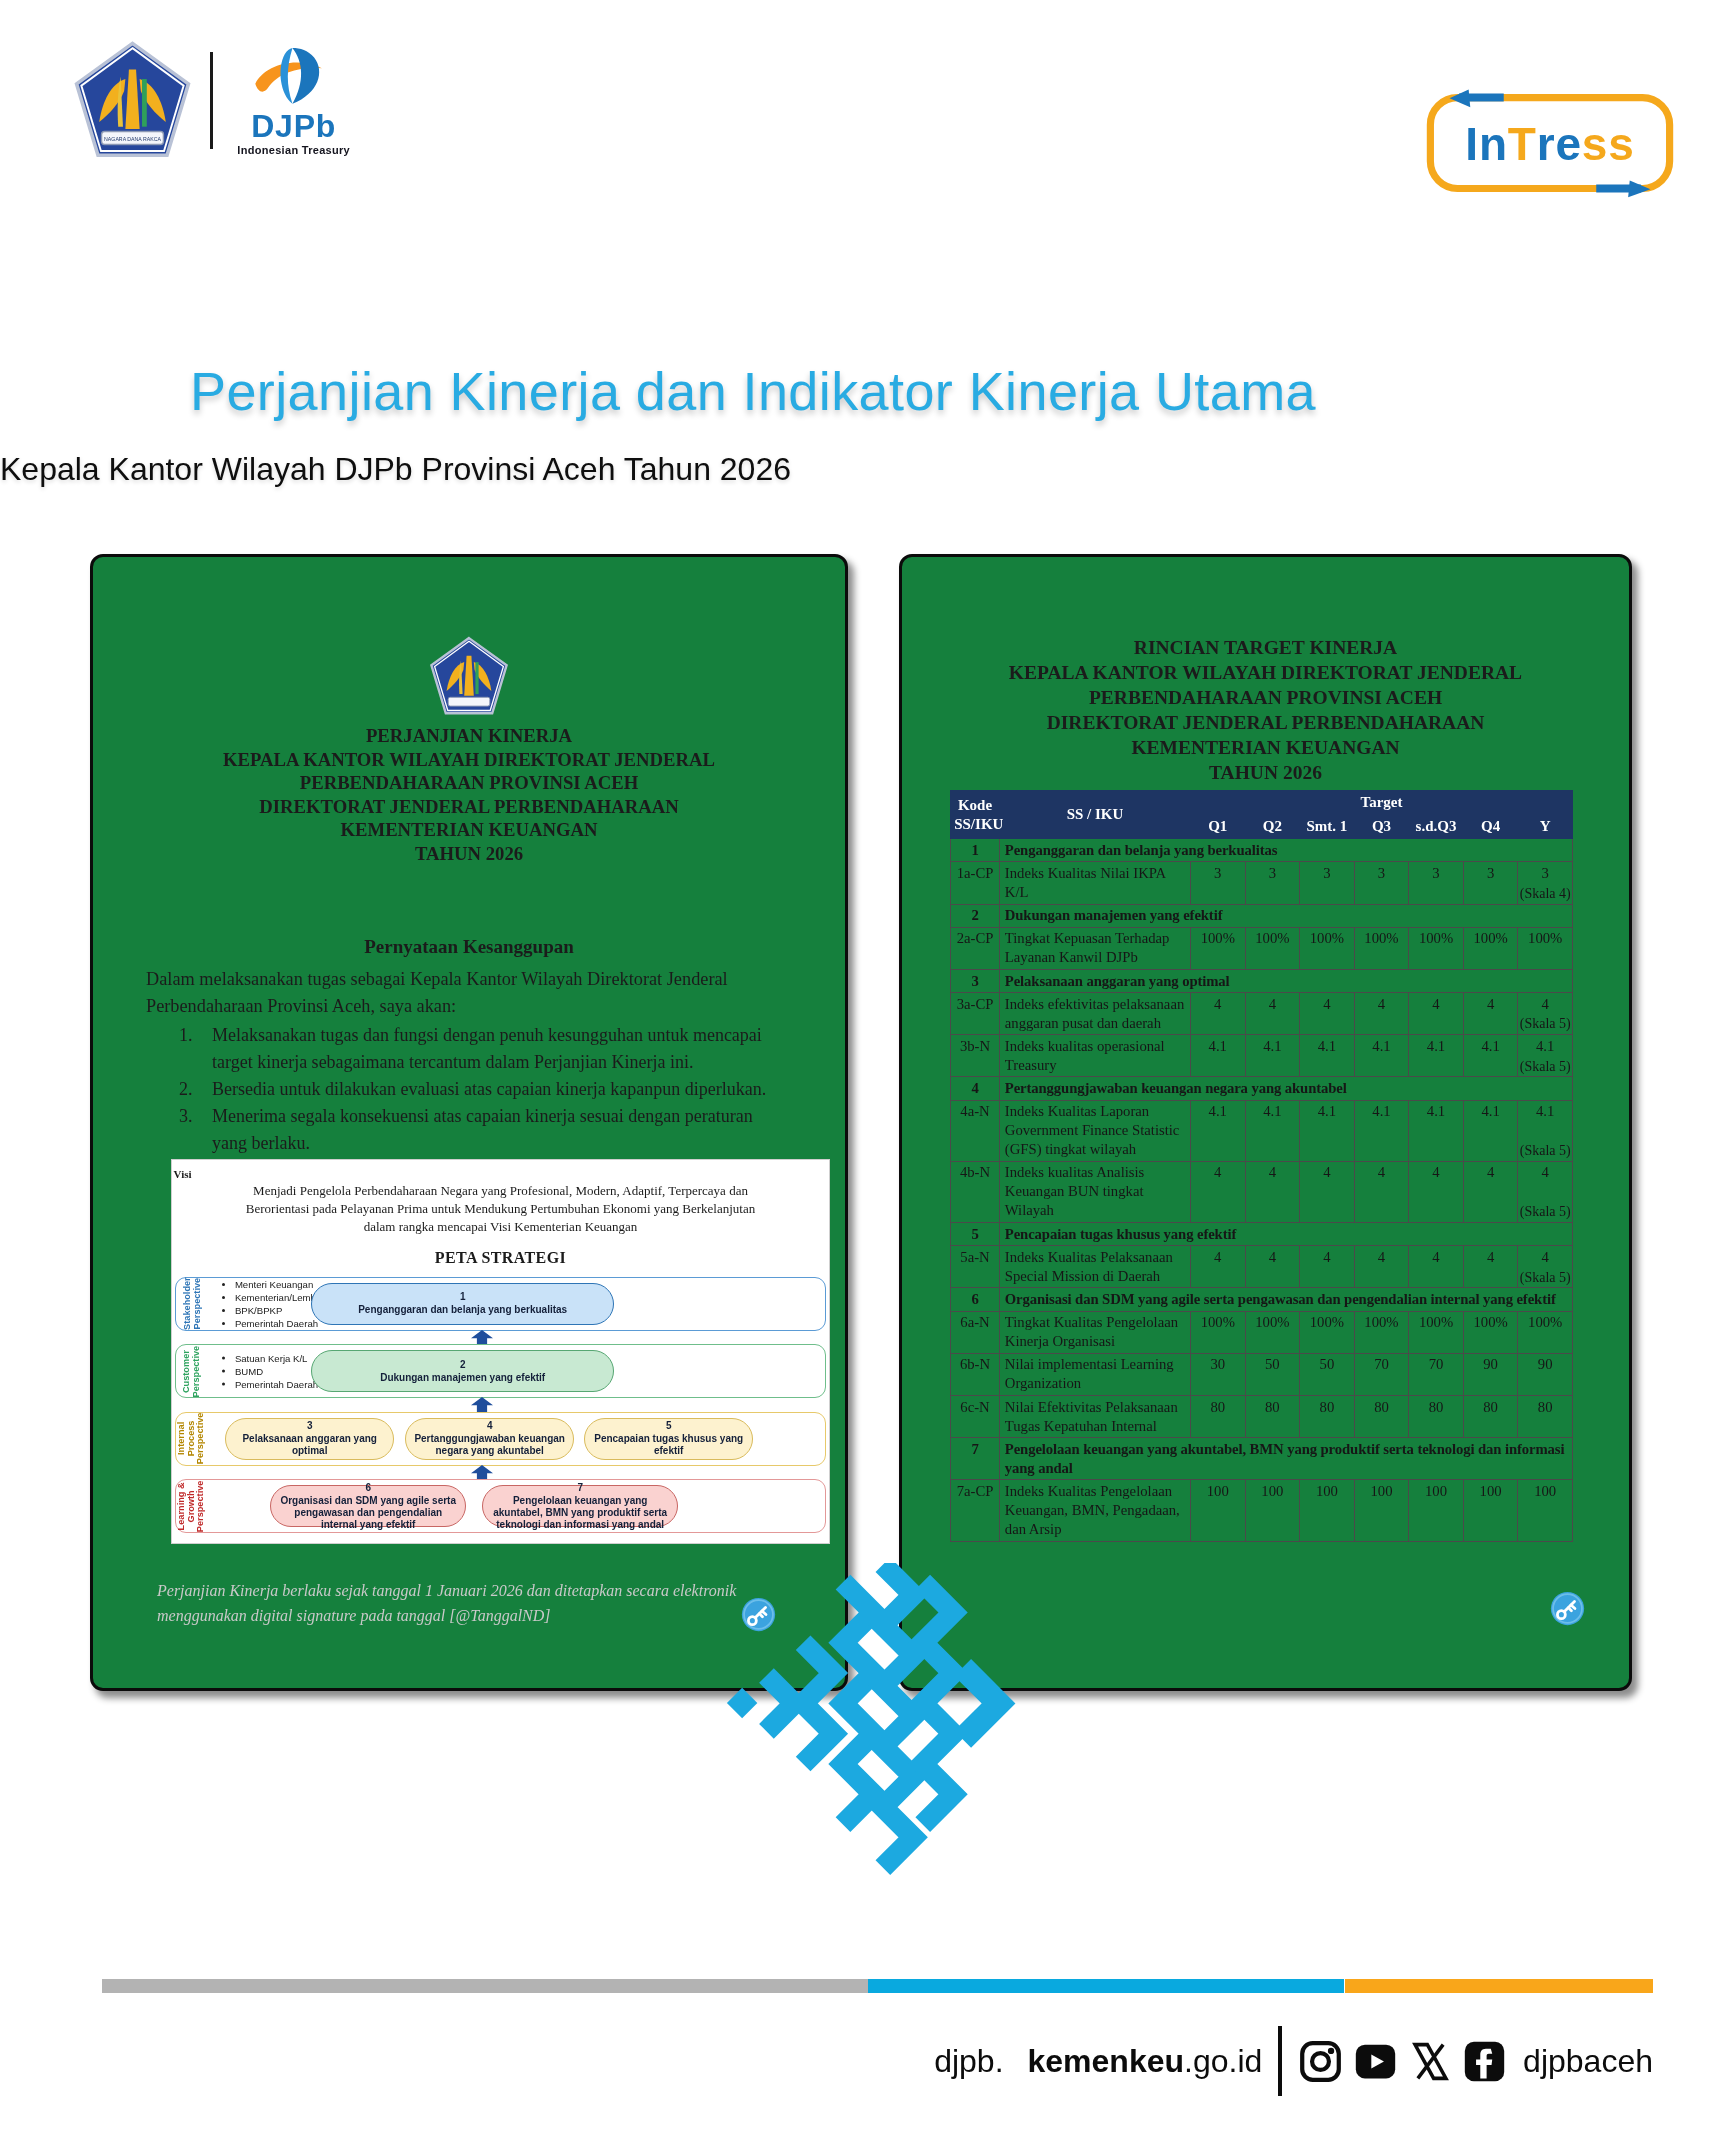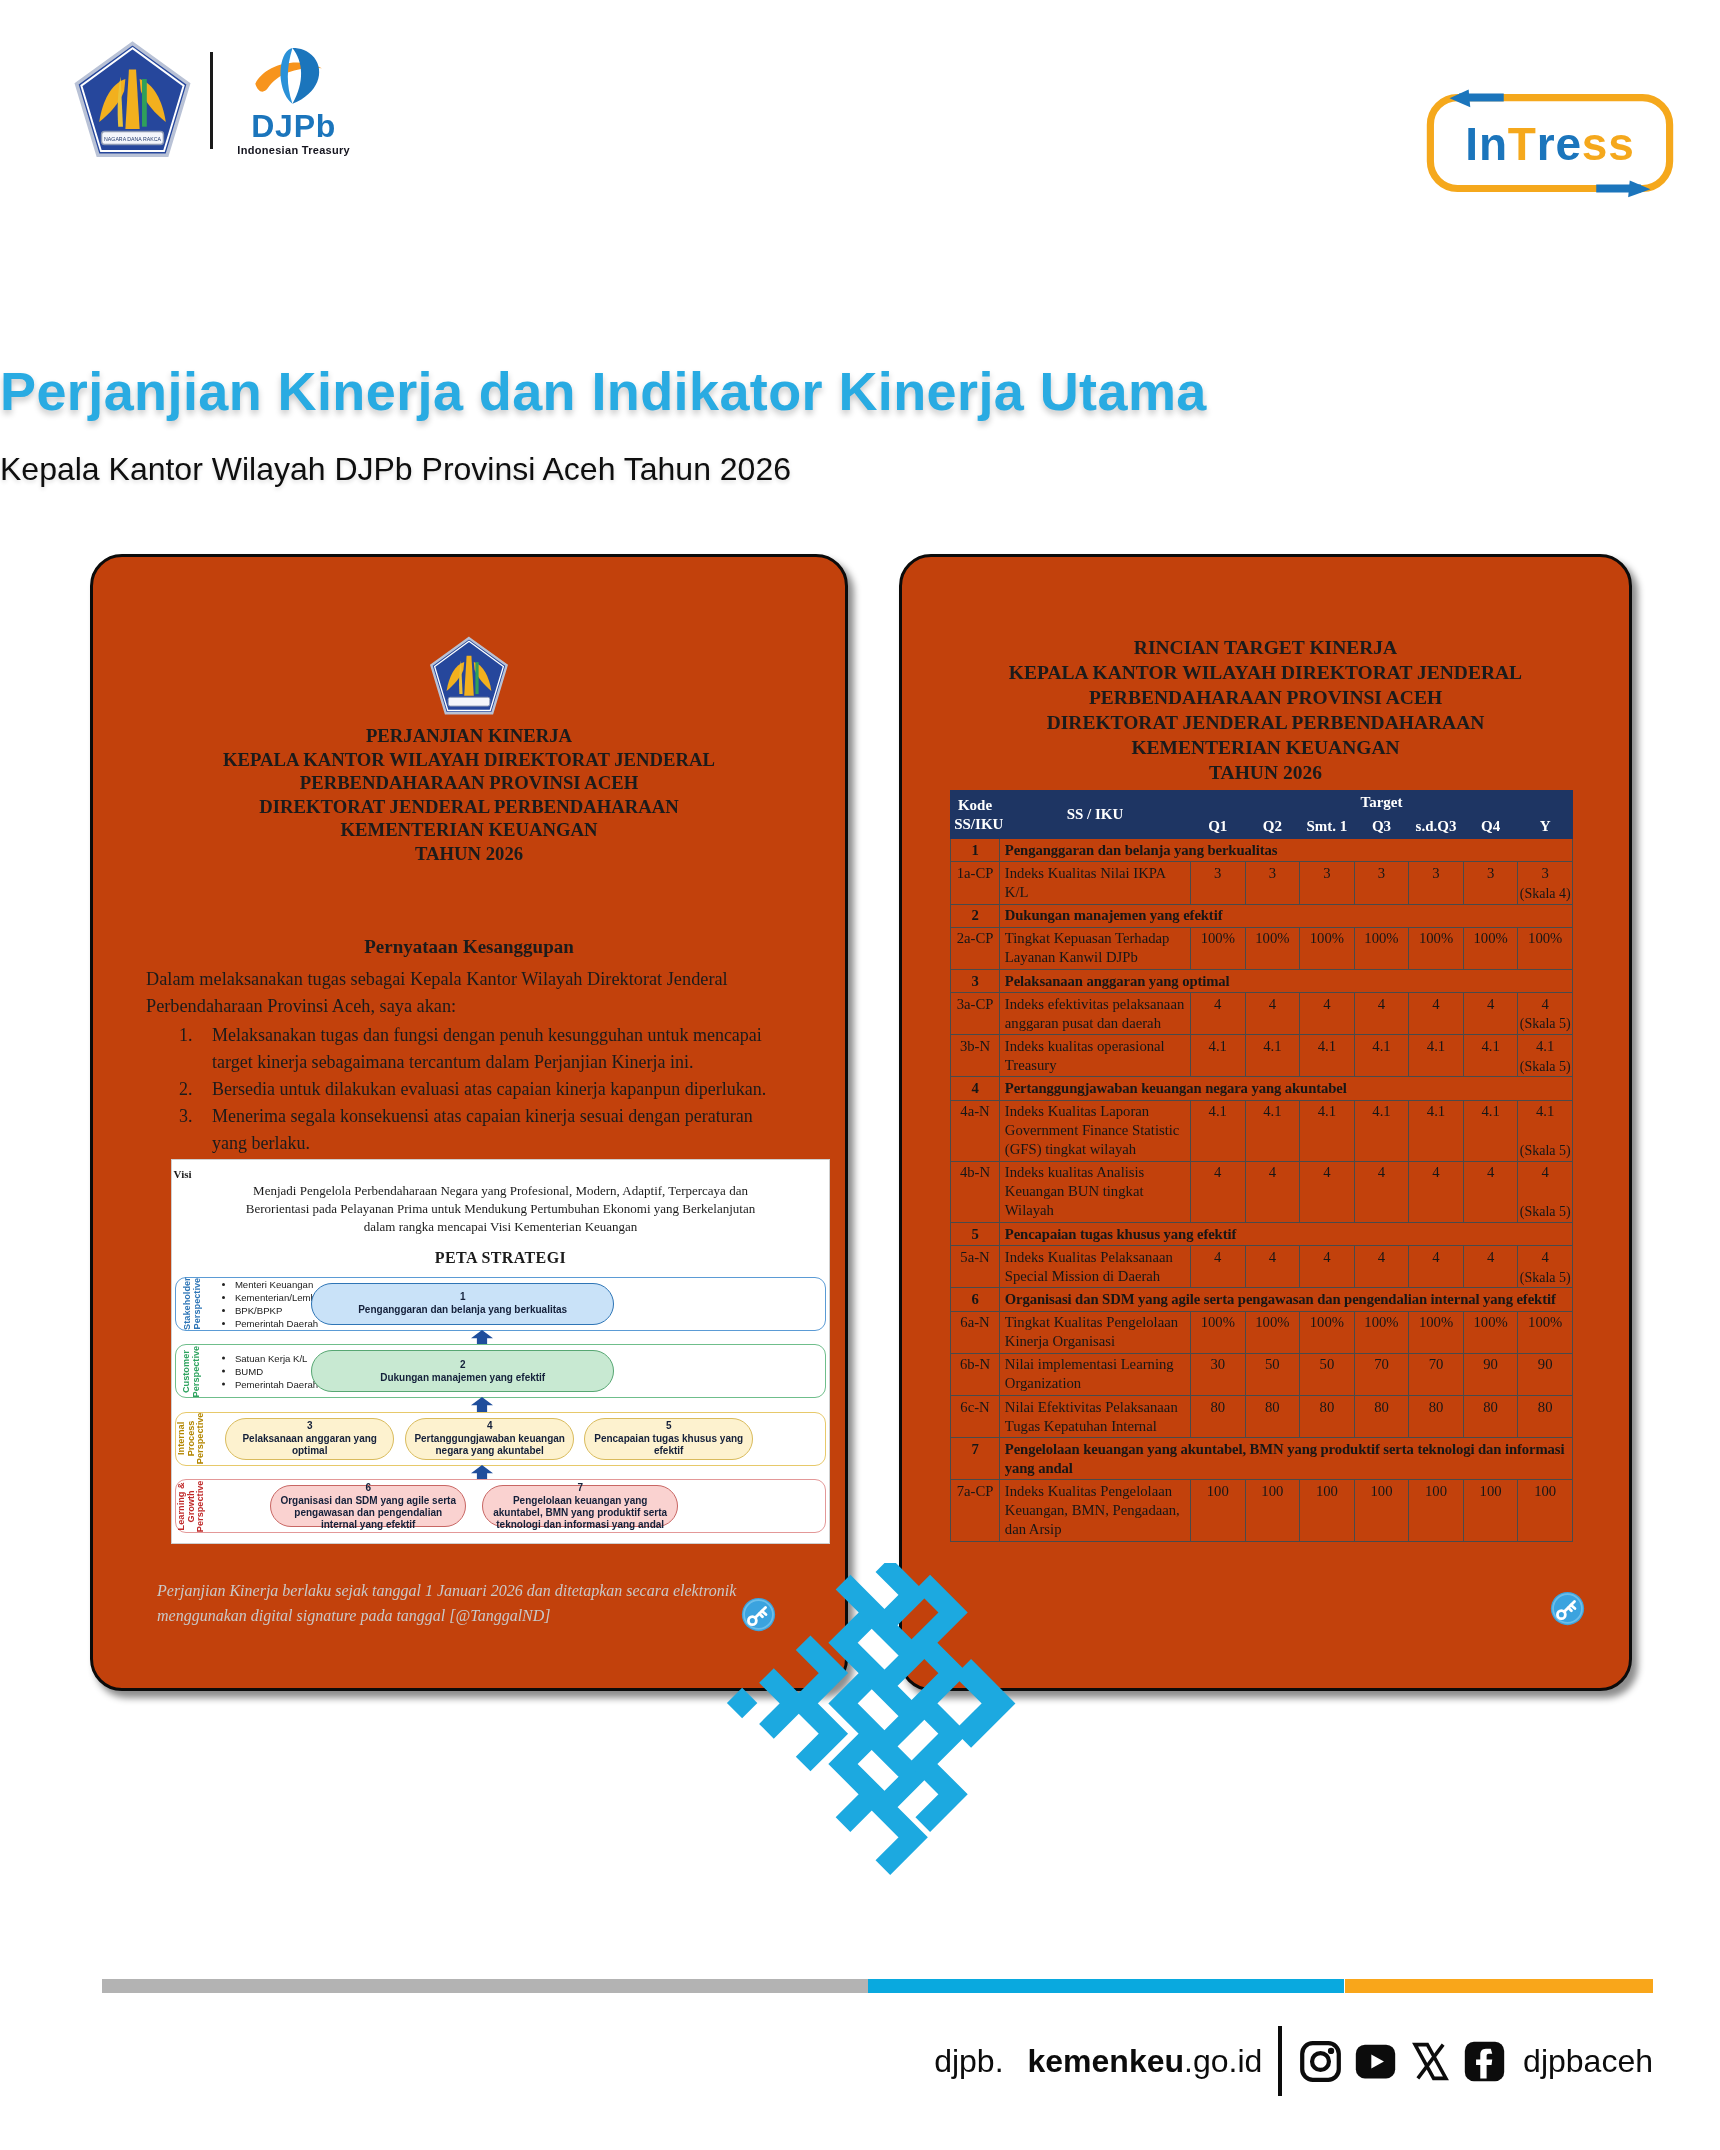--- a/index.html
+++ b/index.html
@@ -14,29 +14,29 @@
   .djpb-icon{width:96px;height:65px;}
   .djpb-name{font-size:32px;font-weight:800;color:#1B75BC;line-height:32px;letter-spacing:0.8px;}
   .djpb-tagline{font-size:11px;font-weight:700;color:#14141e;margin-top:2.4px;letter-spacing:0.3px;}
 
   .intress{position:absolute;left:1424px;top:88px;width:252px;height:110px;}
   .intress svg{position:absolute;inset:0;}
   .intress-letters{position:absolute;inset:0;display:flex;align-items:center;justify-content:center;
                    font-size:46px;font-weight:800;letter-spacing:0.8px;padding-top:1.6px;}
 
   
-  .main-title{position:absolute;left:0;top:360px;width:1506px;
-              font-size:54px;font-weight:700;color:#29ABE2;letter-spacing:0.4px;
+  .main-title{position:absolute;left:0;top:360px;width:1506px;text-align:center;
+              font-size:54px;font-weight:400;color:#29ABE2;letter-spacing:0.4px;
               text-shadow:0 4px 6.4px rgba(0,0,0,.22);}
   .subtitle{position:absolute;left:0;top:451px;width:1705px;text-align:left;
             font-size:32px;font-weight:500;color:#0e0e0e;text-shadow:0 2.4px 4px rgba(0,0,0,.15);}
 
   
-  .page{position:absolute;top:554px;height:1137px;background:#c2410c;border:3.2px solid #0b0b0b;
-        border-radius:32px;box-shadow:5.6px 6.4px 7.2px rgba(0,0,0,.45);box-sizing:border-box;
+  .page{position:absolute;top:554px;height:1137px;background:#15803d;border:3.2px solid #0b0b0b;
+        border-radius:13px;box-shadow:5.6px 6.4px 7.2px rgba(0,0,0,.45);box-sizing:border-box;
         font-family:"Liberation Serif", serif;color:#1b1b1b;}
   .page-left{left:90px;width:758px;}
   .page-right{left:899px;width:733px;}
 
   .doc-logo{position:absolute;left:50%;top:78px;transform:translateX(-50%);width:80px;height:83px;}
   .doc-heading{position:absolute;left:0;top:167px;width:100%;text-align:center;}
   .doc-heading-line{font-size:18.7px;font-weight:bold;line-height:23.5px;}
   .page-right .doc-heading{top:78px;}
   .page-right .doc-heading-line{font-size:19.5px;line-height:25px;}
 

